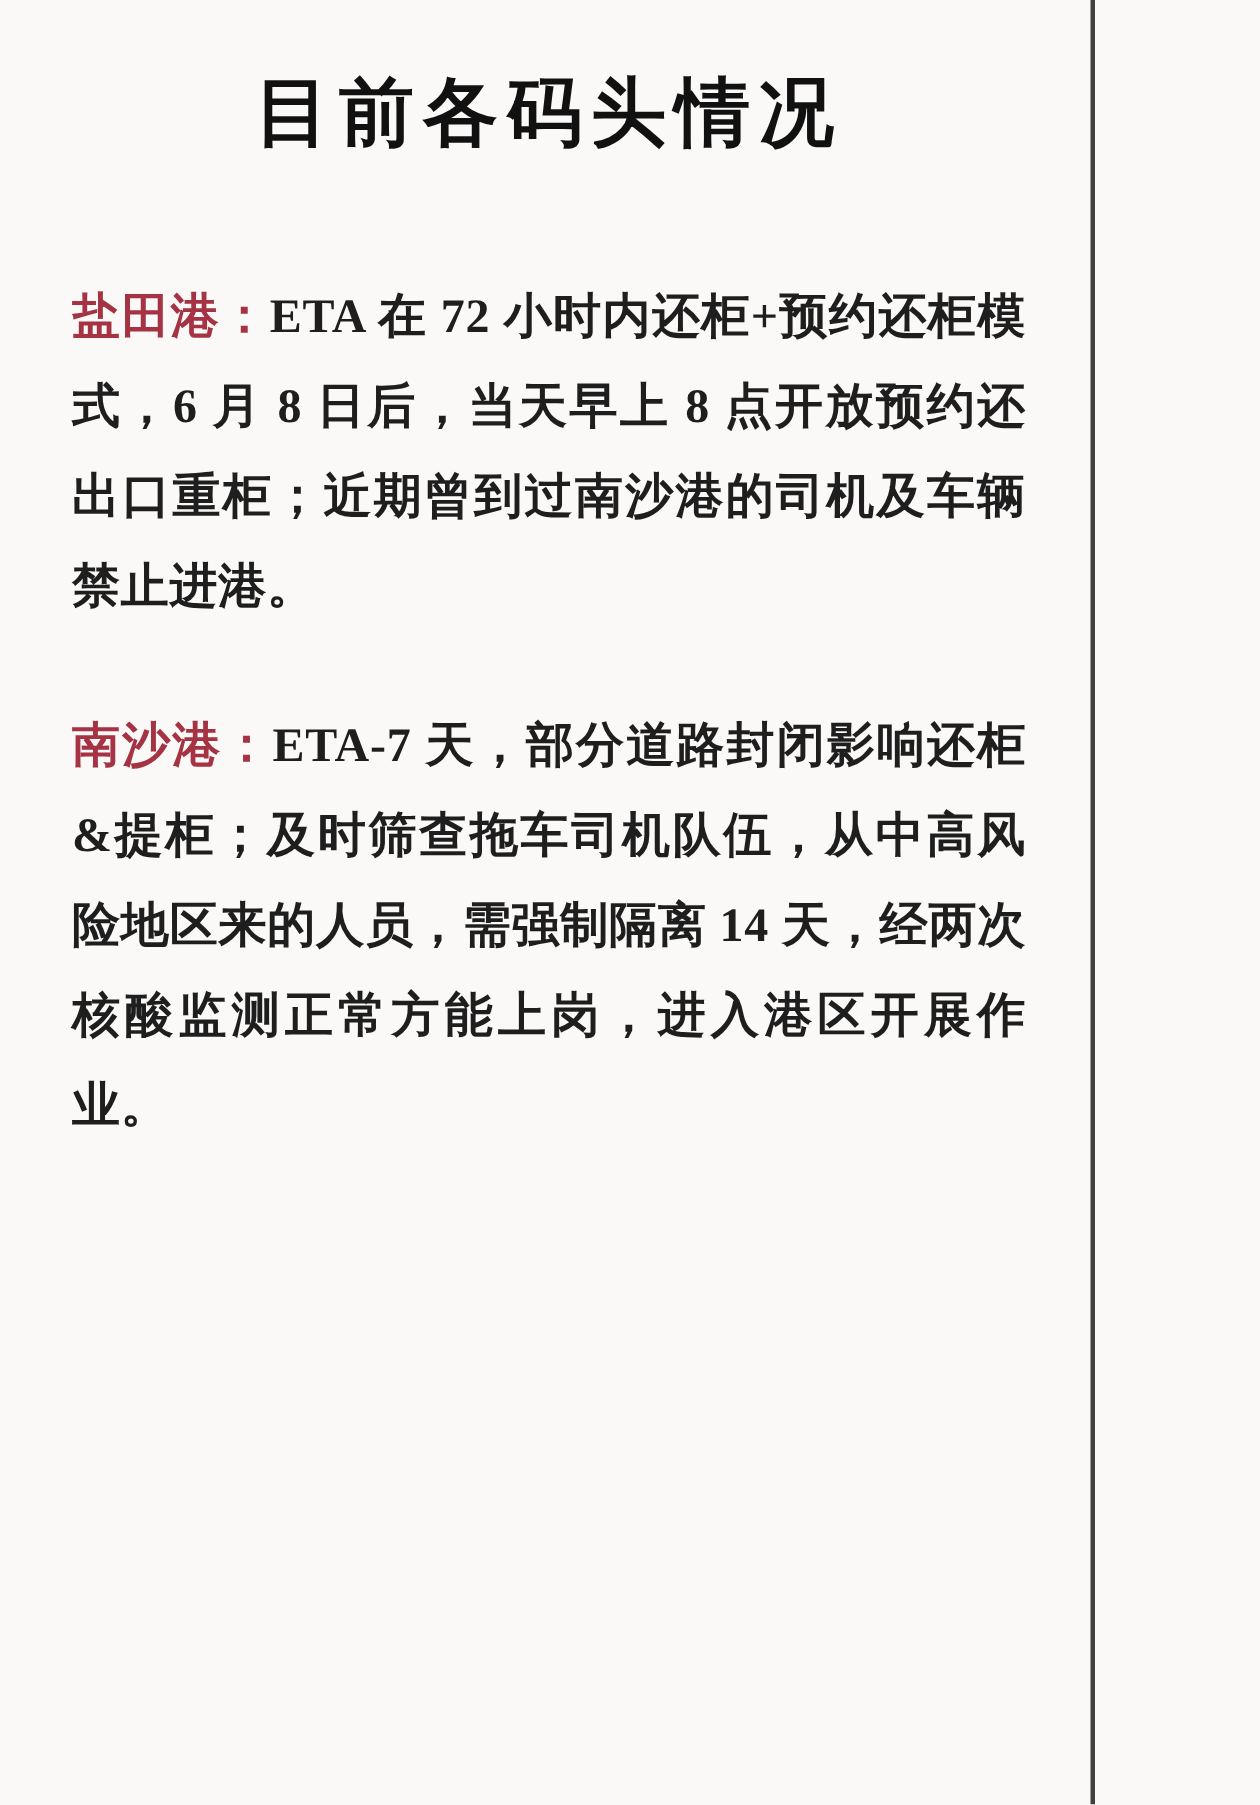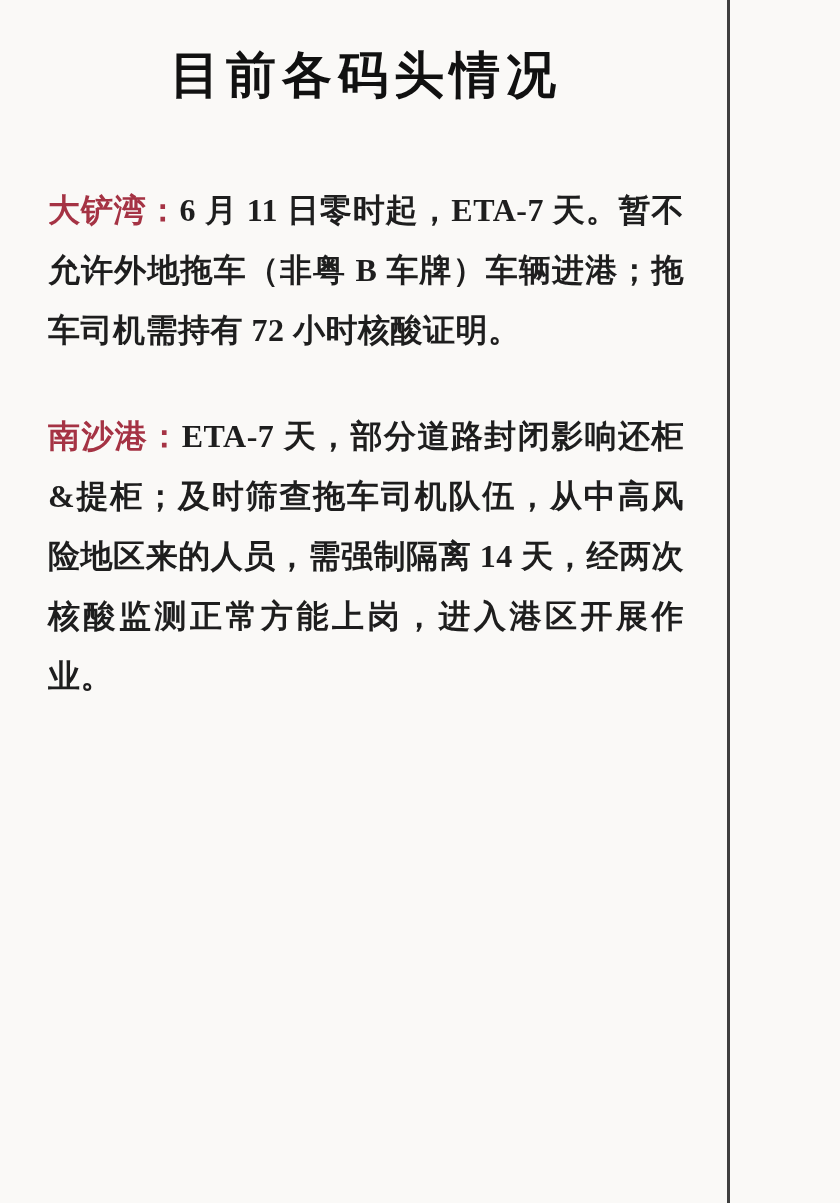--- a/index.html
+++ b/index.html
@@ -51,20 +51,20 @@
     width:3px;height:1203px;
     background:var(--edge-line);
   }
 </style>
 </head>
 <body>
 
 <div class="page">
   <h1 class="doc-title">目前各码头情况</h1>
 
+  <p class="para"><span class="port">盐田港：</span><span>ETA 在 72 小时内还柜+预约还柜模式，6 月 8 日后，当天早上 8 点开放预约还出口重柜；近期曾到过南沙港的司机及车辆禁止进港。</span></p>
 
 
-  <p class="para"><span class="port">大铲湾：</span><span>6 月 11 日零时起，ETA-7 天。暂不允许外地拖车（非粤 B 车牌）车辆进港；拖车司机需持有 72 小时核酸证明。</span></p>
 
   <p class="para"><span class="port">南沙港：</span><span>ETA-7 天，部分道路封闭影响还柜&amp;提柜；及时筛查拖车司机队伍，从中高风险地区来的人员，需强制隔离 14 天，经两次核酸监测正常方能上岗，进入港区开展作业。</span></p>
 
   <div class="scan-edge"></div>
 </div>
 
 </body></html>

